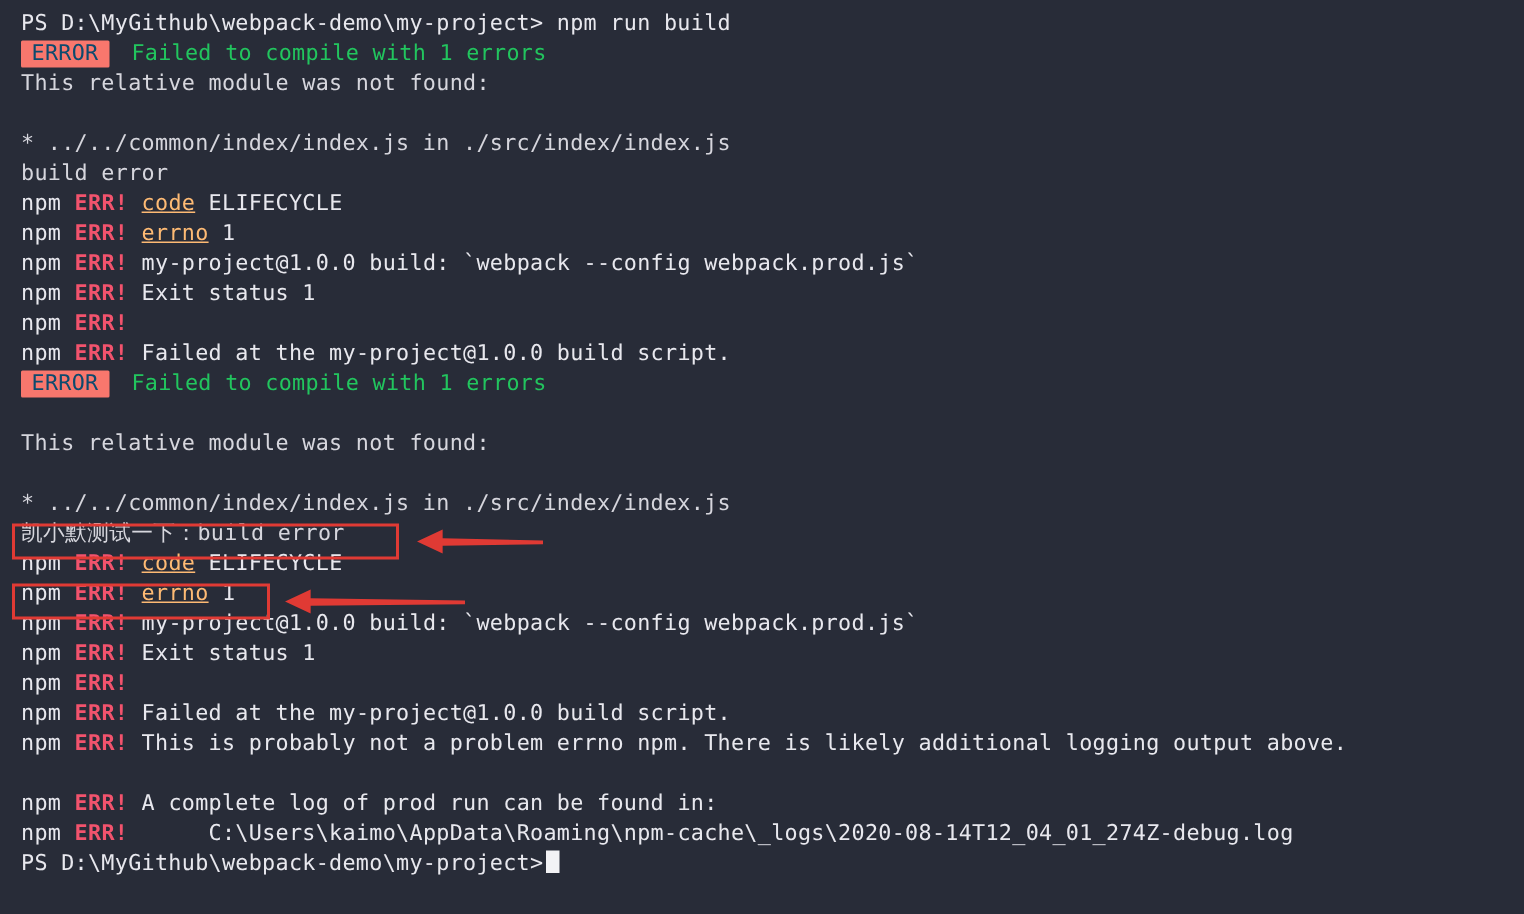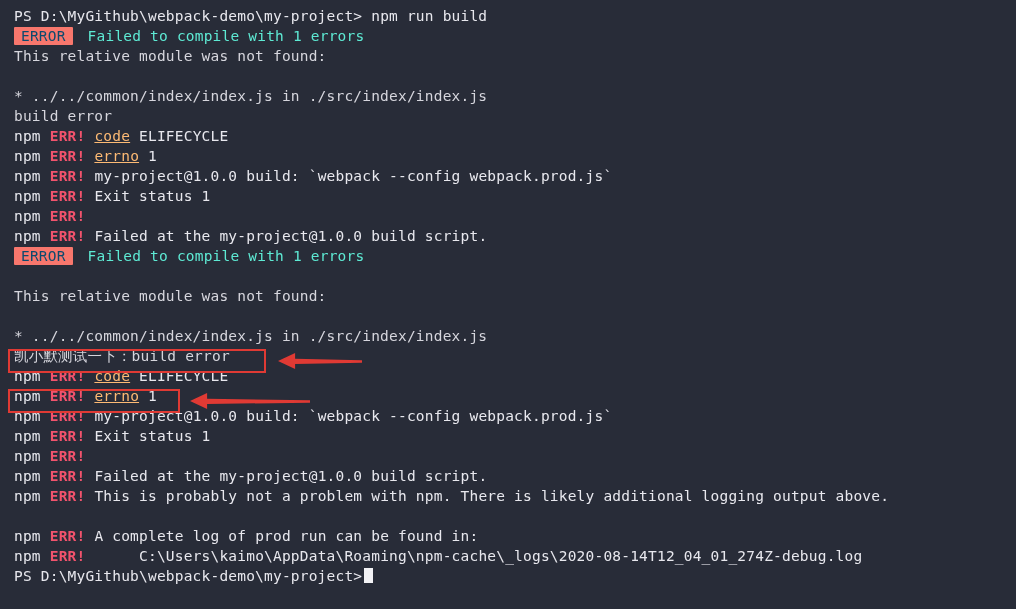--- a/index.html
+++ b/index.html
@@ -40,21 +40,21 @@
   .badge {
     display: inline-block;
     background: #f8776d;
     color: #0c4a6e;
     padding: 0 7px;
     margin-right: 6px;
     line-height: 18px;
     border-radius: 1px;
     font-weight: 500;
   }
-  .badge-text { color: #5eead4; }
+  .badge-text { color: #22c55e; }
 
   .cursor {
     display: inline-block;
     width: 9px;
     height: 15px;
     background: #f2f2f5;
     vertical-align: -2px;
     margin-left: 2px;
   }
 
@@ -92,21 +92,21 @@
       <div class="line"><span class="tok-dim">This relative module was not found:</span></div>
       <div class="line blank">&nbsp;</div>
       <div class="line"><span class="tok-dim">* ../../common/index/index.js in ./src/index/index.js</span></div>
       <div class="line"><span class="tok-dim">凯小默测试一下：build error</span></div>
       <div class="line"><span class="tok-white">npm </span><span class="tok-err">ERR!</span><span class="tok-white"> </span><span class="tok-mauve">code</span><span class="tok-white"> ELIFECYCLE</span></div>
       <div class="line"><span class="tok-white">npm </span><span class="tok-err">ERR!</span><span class="tok-white"> </span><span class="tok-mauve">errno</span><span class="tok-white"> 1</span></div>
       <div class="line"><span class="tok-white">npm </span><span class="tok-err">ERR!</span><span class="tok-white"> my-project@1.0.0 build: `webpack --config webpack.prod.js`</span></div>
       <div class="line"><span class="tok-white">npm </span><span class="tok-err">ERR!</span><span class="tok-white"> Exit status 1</span></div>
       <div class="line"><span class="tok-white">npm </span><span class="tok-err">ERR!</span></div>
       <div class="line"><span class="tok-white">npm </span><span class="tok-err">ERR!</span><span class="tok-white"> Failed at the my-project@1.0.0 build script.</span></div>
-      <div class="line"><span class="tok-white">npm </span><span class="tok-err">ERR!</span><span class="tok-white"> This is probably not a problem with npm. There is likely additional logging output above.</span></div>
+      <div class="line"><span class="tok-white">npm </span><span class="tok-err">ERR!</span><span class="tok-white"> This is probably not a problem errno npm. There is likely additional logging output above.</span></div>
       <div class="line blank">&nbsp;</div>
       <div class="line"><span class="tok-white">npm </span><span class="tok-err">ERR!</span><span class="tok-white"> A complete log of prod run can be found in:</span></div>
       <div class="line"><span class="tok-white">npm </span><span class="tok-err">ERR!</span><span class="tok-white">      C:\Users\kaimo\AppData\Roaming\npm-cache\_logs\2020-08-14T12_04_01_274Z-debug.log</span></div>
       <div class="line"><span class="tok-white">PS D:\MyGithub\webpack-demo\my-project&gt;</span><span class="cursor"></span></div>
     </div>
 
   <div id="anno-layer">
       <div class="anno-box" style="left: 8px; top: 349px; width: 258px; height: 24px;"></div>
       <div class="anno-box" style="left: 8px; top: 389px; width: 172px; height: 24px;"></div>
       <div class="anno-arrow" style="left: 278px; top: 352px; width: 84px; height: 18px;"><svg width="84" height="18" viewBox="0 0 84 18">

